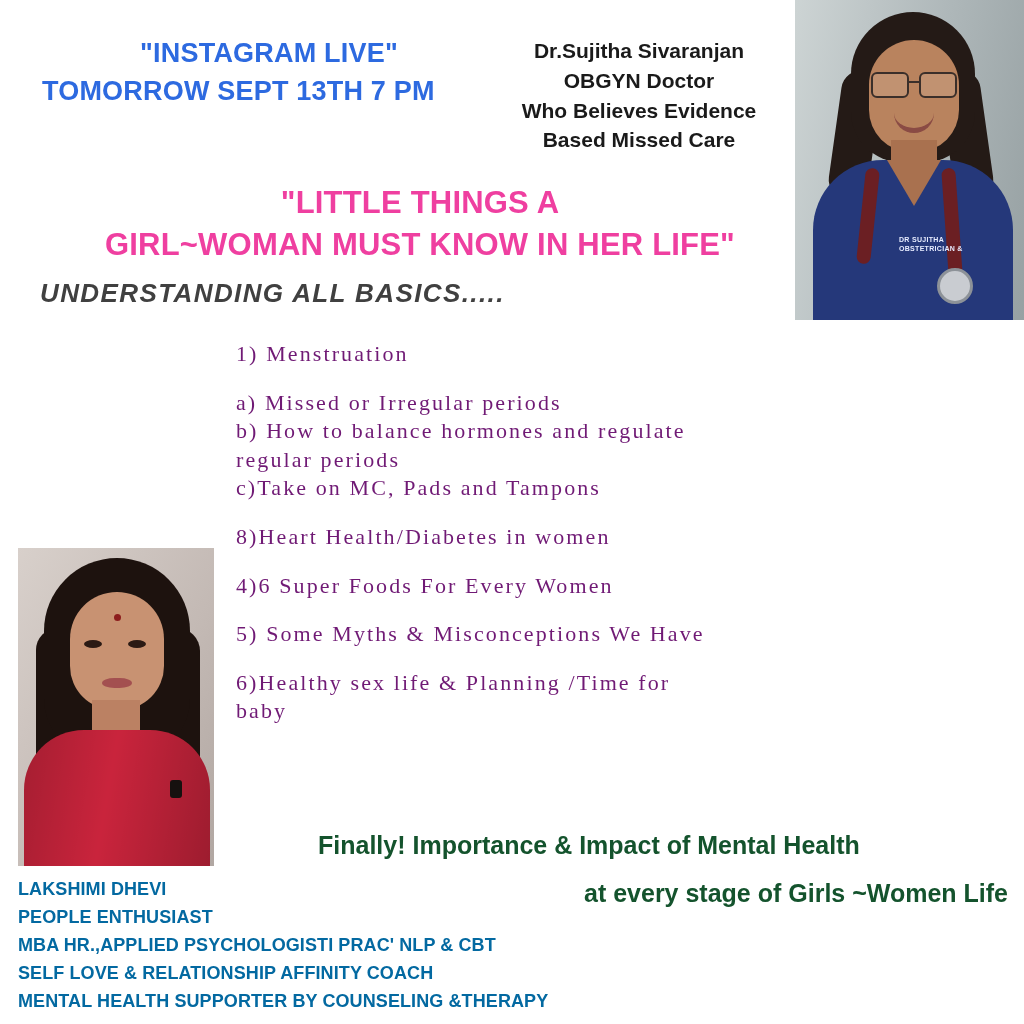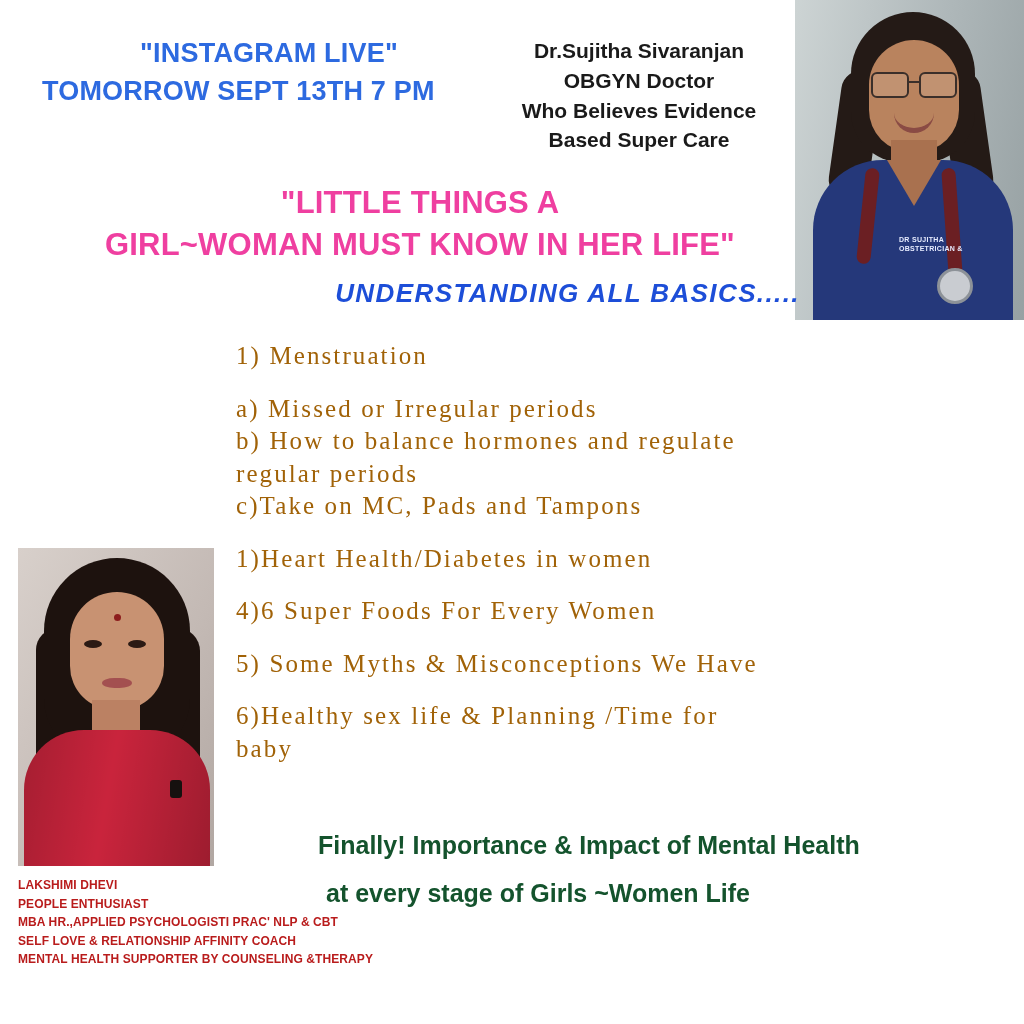--- a/index.html
+++ b/index.html
@@ -188,56 +188,56 @@
     font-weight: bold;
     font-size: 31px;
     line-height: 1.36;
     letter-spacing: 0.2px;
   }
   .sub-title {
     position: absolute;
     left: 40px;
     top: 278px;
     width: 760px;
-    text-align: right;
-    color: #1d4ed8;
+    text-align: left;
+    color: #404040;
     font-weight: bold;
     font-style: italic;
     font-size: 26px;
     letter-spacing: 1.4px;
   }
 
   
   .agenda {
     position: absolute;
     left: 236px;
     top: 340px;
     width: 760px;
-    color: #a16207;
+    color: #701a75;
     font-family: "Liberation Serif", serif;
-    font-size: 25px;
+    font-size: 22px;
     letter-spacing: 2.1px;
     line-height: 1.3;
   }
   .agenda .item { margin-bottom: 20px; }
   .agenda .item.tight { margin-bottom: 16px; }
   .agenda .line { display: block; white-space: pre-wrap; }
 
   
   .final-note {
     position: absolute;
     left: 318px;
     top: 822px;
     width: 690px;
     color: #14532d;
     font-weight: bold;
     font-size: 25px;
     line-height: 1.9;
   }
-  .final-note .n2 { padding-left: 8px; }
+  .final-note .n2 { padding-left: 8px; text-align: right; }
 
   
   .host-photo {
     position: absolute;
     left: 18px;
     top: 548px;
     width: 196px;
     height: 318px;
     overflow: hidden;
     background: #cfc6c2;
@@ -320,43 +320,43 @@
     background: #16110f;
     border-radius: 3px;
   }
 
   
   .credentials {
     position: absolute;
     left: 18px;
     top: 876px;
     width: 420px;
-    color: #b91c1c;
-    font-weight: bold;
-    font-size: 12px;
+    color: #0369a1;
+    font-weight: bold;
+    font-size: 18px;
     line-height: 1.55;
     letter-spacing: 0.1px;
   }
   .credentials .c-line { display: block; white-space: nowrap; }
 </style>
 </head>
 <body>
 
 <div class="poster">
 
   <div class="live-announce">
     <span class="l1">"INSTAGRAM LIVE"</span>
     <span class="l2">TOMORROW SEPT 13TH 7 PM</span>
   </div>
 
   <div class="doctor-block">
     <div>Dr.Sujitha Sivaranjan</div>
     <div>OBGYN Doctor</div>
     <div>Who Believes Evidence</div>
-    <div>Based Super Care</div>
+    <div>Based Missed Care</div>
   </div>
 
   <div class="doctor-photo">
     <div class="wallshade"></div>
     <div class="hair2"></div>
     <div class="hair3"></div>
     <div class="hair"></div>
     <div class="face"></div>
     <div class="glasses">
       <div class="lens left"></div>
@@ -384,21 +384,21 @@
     <div class="item">
       <span class="line">1) Menstruation</span>
     </div>
     <div class="item">
       <span class="line">a) Missed or Irregular periods</span>
       <span class="line">b) How to balance hormones and regulate</span>
       <span class="line">regular periods</span>
       <span class="line">c)Take on MC, Pads and Tampons</span>
     </div>
     <div class="item">
-      <span class="line">1)Heart Health/Diabetes in women</span>
+      <span class="line">8)Heart Health/Diabetes in women</span>
     </div>
     <div class="item">
       <span class="line">4)6 Super Foods For Every Women</span>
     </div>
     <div class="item">
       <span class="line">5) Some Myths &amp; Misconceptions We Have</span>
     </div>
     <div class="item tight">
       <span class="line">6)Healthy sex life &amp; Planning /Time for</span>
       <span class="line">baby</span>

